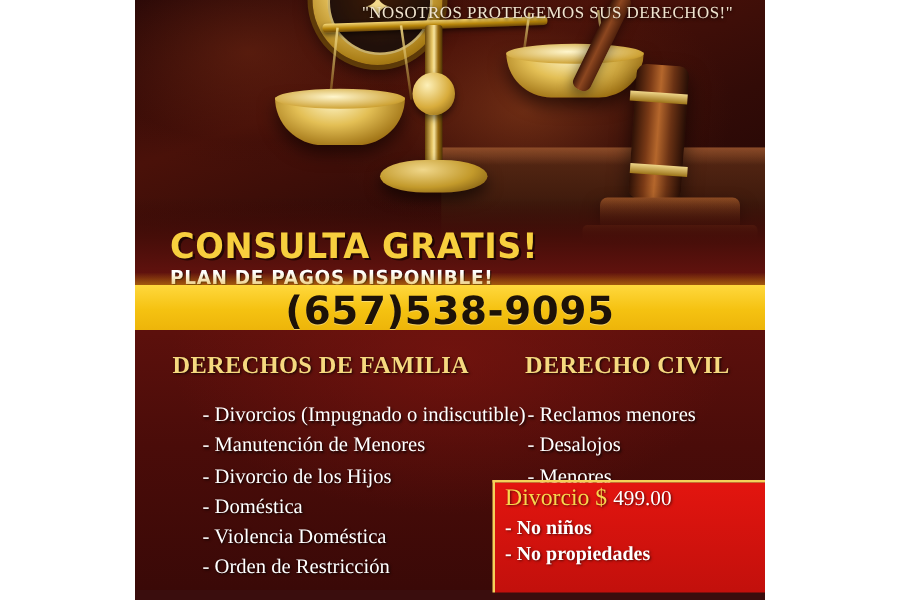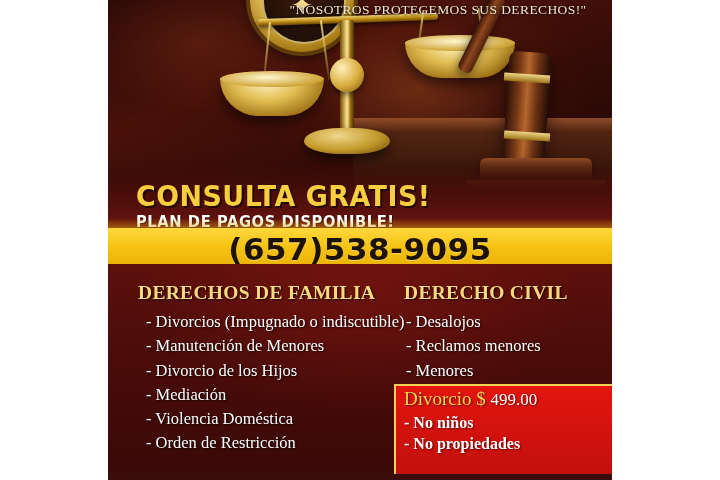--- a/index.html
+++ b/index.html
@@ -292,25 +292,25 @@
   .col-title {
     color: #f6d97f;
     font-family: "Liberation Serif", serif;
     font-size: 19.5px;
     font-weight: bold;
     letter-spacing: .3px;
     text-shadow: 1px 1px 2px rgba(0,0,0,.75);
     margin-bottom: 6px;
     white-space: nowrap;
   }
-  .col-title.right { padding-left: 6px; }
+  .col-title.right { padding-left: 6px; margin-left: 16px; }
 
   ul.items {
     list-style: none;
-    margin: 0;
+    margin: 16px;
     padding: 0;
   }
   ul.items li {
     color: #ffffff;
     font-family: "Liberation Serif", serif;
     font-size: 16.5px;
     line-height: 1.47;
     white-space: nowrap;
     text-shadow: 1px 1px 2px rgba(0,0,0,.8);
     padding-left: 8px;
@@ -405,31 +405,31 @@
     </div>
 
     <div class="services">
 
       <div class="col col-left">
         <div class="col-title">DERECHOS DE FAMILIA</div>
         <ul class="items">
           <li><span>- Divorcios (Impugnado o indiscutible)</span></li>
           <li>- Manutención de Menores</li>
           <li>- Divorcio de los Hijos</li>
-          <li>- Mediación</li>
+          <li>- Doméstica</li>
           <li>- Violencia Doméstica</li>
           <li>- Orden de Restricción</li>
         </ul>
       </div>
 
       <div class="col col-right">
         <div class="col-title right">DERECHO CIVIL</div>
         <ul class="items">
+          <li>- Reclamos menores</li>
           <li>- Desalojos</li>
-          <li>- Reclamos menores</li>
           <li>- Menores</li>
         </ul>
       </div>
 
       <div class="price-box">
         <div class="price-line">
           <span>Divorcio $</span>
           <span class="amount">499.00</span>
         </div>
         <ul class="price-items">

